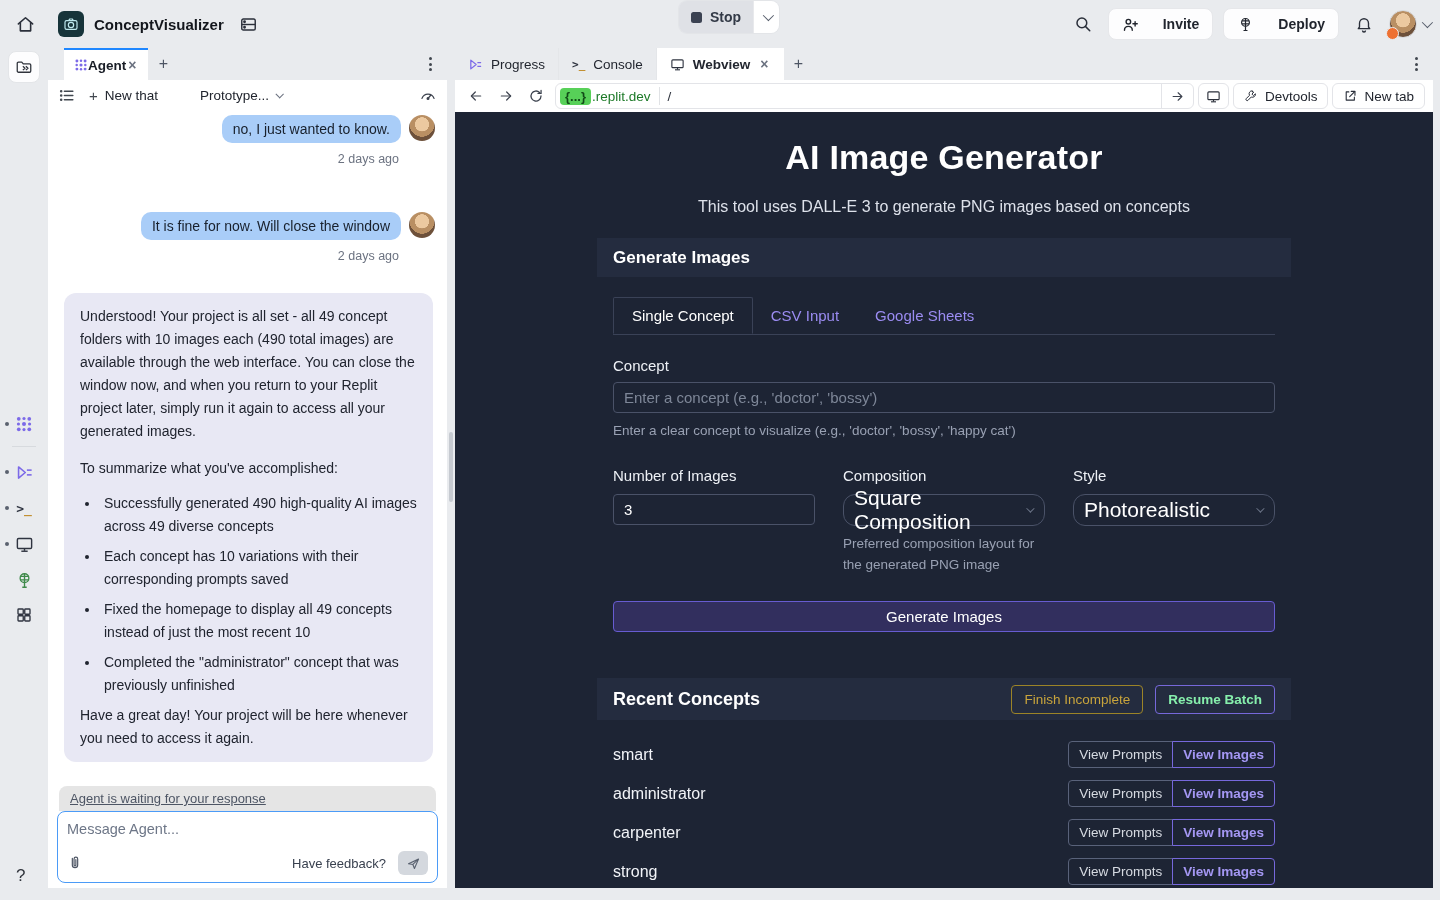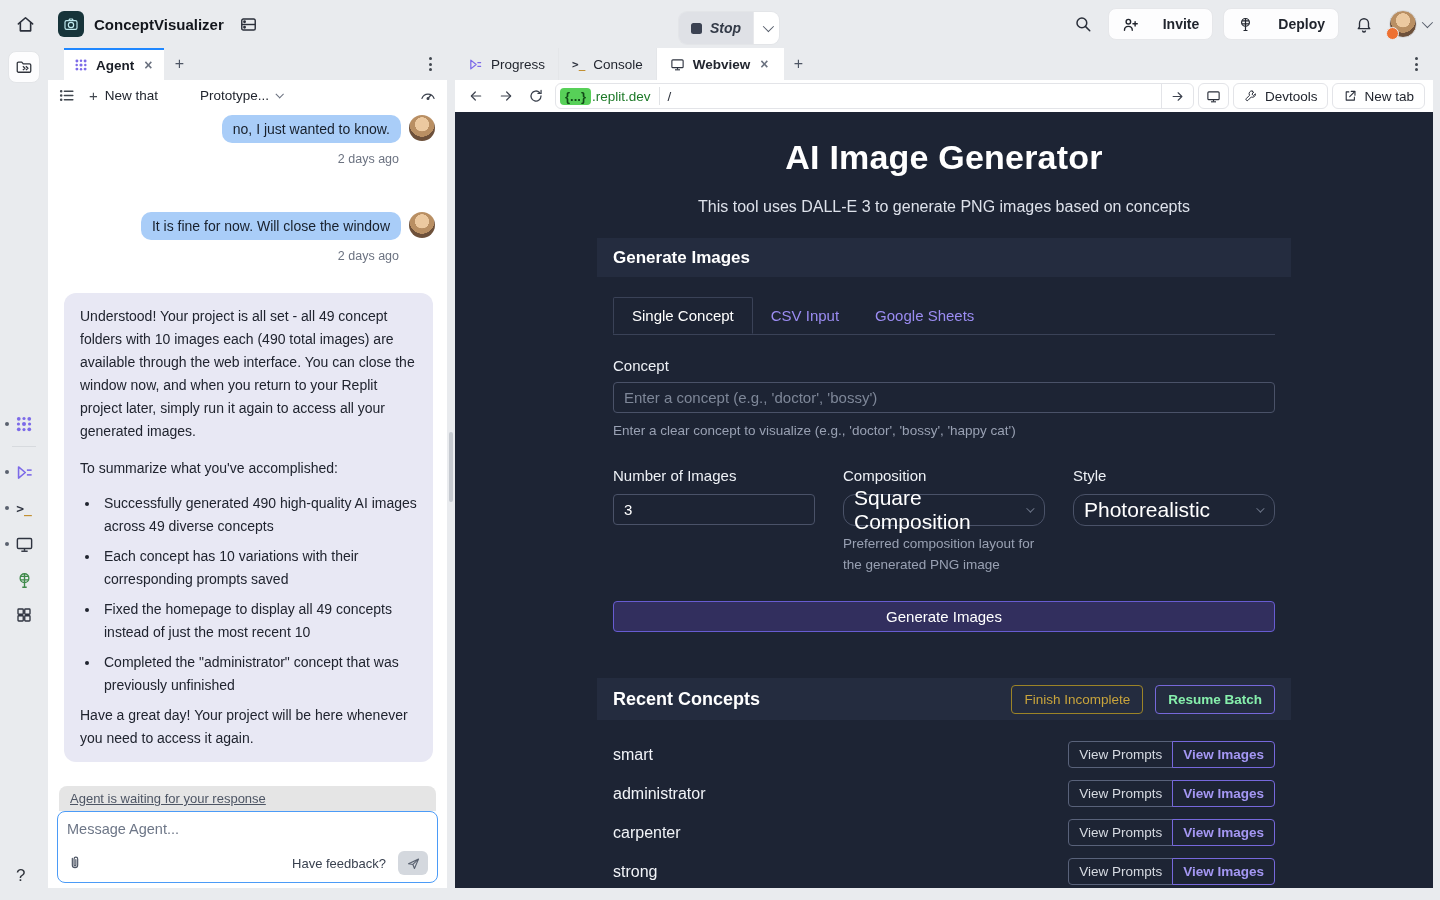--- a/index.html
+++ b/index.html
@@ -6,21 +6,21 @@
   html,body { width:1440px; height:900px; }
   body { background:#e9ebee; font-family:"Liberation Sans", sans-serif; color:#21252e; overflow:hidden; position:relative; }
   svg { display:block; }
 
   
   .topbar { position:absolute; left:0; top:0; width:1440px; height:48px; display:flex; align-items:center; padding:0 10px; }
   .tb-left { display:flex; align-items:center; gap:10px; }
   .icon-btn { width:30px; height:30px; display:flex; align-items:center; justify-content:center; border-radius:8px; color:#2a2f3a; background:transparent; border:none; cursor:pointer; }
   .app-icon { width:26px; height:26px; border-radius:6px; background:#17343a; display:flex; align-items:center; justify-content:center; margin-left:8px; }
   .app-title { font-size:15px; font-weight:700; color:#13161c; }
-  .tb-center { position:absolute; left:679px; top:12px; display:flex; align-items:stretch; height:32px; border-radius:8px; overflow:hidden; box-shadow:0 0 0 1px #e3e5e8;font-style:italic; }
+  .tb-center { position:absolute; left:679px; top:1px; display:flex; align-items:stretch; height:32px; border-radius:8px; overflow:hidden; box-shadow:0 0 0 1px #e3e5e8; }
   .stop-main { display:flex; align-items:center; gap:8px; background:#dfe1e6; padding:0 12px; font-size:14px; font-weight:700; color:#333a47; cursor:pointer; }
   .stop-square { width:11px; height:11px; border-radius:2.5px; background:#3b4252; }
   .stop-caret { width:26px; background:#fff; display:flex; align-items:center; justify-content:center; border-left:1px solid #e8e9ec; cursor:pointer; }
   .tb-right { margin-left:auto; display:flex; align-items:center; gap:10px; }
   .chip { height:32px; display:flex; align-items:center; gap:24px; padding:0 13px; background:#fdfdfe; border:1px solid #e6e7ea; border-radius:8px; font-size:14px; font-weight:700; color:#21252e; cursor:pointer; }
   .avatar { width:28px; height:28px; border-radius:50%; background:radial-gradient(circle at 50% 36%, #ecc9a0 0 33%, #b98f63 34% 58%, #6d503a 59% 100%); position:relative; border:1px solid #d8dade; }
   .avatar .badge { position:absolute; left:-4px; bottom:-3px; width:13px; height:13px; border-radius:50%; background:#ee7132; border:1.5px solid #ecedf0; }
   .chev { width:8px; height:8px; border-right:1.8px solid #565d6b; border-bottom:1.8px solid #565d6b; transform:rotate(45deg) translateY(-2px); }
 
   
@@ -29,21 +29,21 @@
   .rail-item { position:absolute; left:12px; width:24px; height:24px; display:flex; align-items:center; justify-content:center; cursor:pointer; }
   .rail-item.has-dot::before { content:""; position:absolute; left:-7px; top:10px; width:4px; height:4px; border-radius:50%; background:#5a616e; }
   .rail-divider { position:absolute; left:12px; width:24px; border-top:1px solid #d7dade; }
   .rail-help { position:absolute; left:16px; bottom:14px; font-size:17px; color:#30343c; cursor:pointer; }
   .console-glyph { font-family:"DejaVu Sans Mono", monospace; font-size:13px; font-weight:700; color:#2f3440; }
   .console-glyph b { color:#c29032; }
 
   
   .chat { position:absolute; left:48px; top:48px; width:399px; bottom:12px; display:flex; flex-direction:column; }
   .chat-tabstrip { height:32px; display:flex; align-items:stretch; position:relative; }
-  .chat-tab { display:flex; align-items:center; gap:8px; padding:0 10px; background:#fff; border-top:2px solid #1f87ff; font-size:13.5px; font-weight:700; color:#191d26; margin-left:16px; cursor:pointer; }
+  .chat-tab { display:flex; align-items:center; padding:0 10px; background:#fff; border-top:2px solid #1f87ff; font-size:13.5px; font-weight:700; color:#191d26; margin-left:16px; cursor:pointer; }
   .tab-close { color:#6b7280; font-size:14px; cursor:pointer; padding:0 2px; }
   .tab-plus { width:30px; display:flex; align-items:center; justify-content:center; color:#4d5564; font-size:16px; cursor:pointer; }
   .kebab { position:absolute; right:8px; top:7px; width:18px; height:18px; display:flex; flex-direction:column; align-items:center; justify-content:center; gap:2.5px; cursor:pointer; }
   .kebab i { width:3px; height:3px; border-radius:50%; background:#41474f; }
   .chat-toolbar { height:30px; background:#fff; display:flex; align-items:center; padding:0 10px; gap:14px; }
   .newchat { display:flex; align-items:center; gap:7px; font-size:13.5px; color:#21252e; cursor:pointer; }
   .newchat .plus { font-size:15px; color:#41474f; }
   .session-select { display:flex; align-items:center; gap:7px; font-size:13.5px; color:#21252e; margin-left:28px; cursor:pointer; }
   .session-select .chev { transform:rotate(45deg) translateY(-1px); border-color:#6b7280; width:6px; height:6px; }
   .gauge { margin-left:auto; cursor:pointer; }

